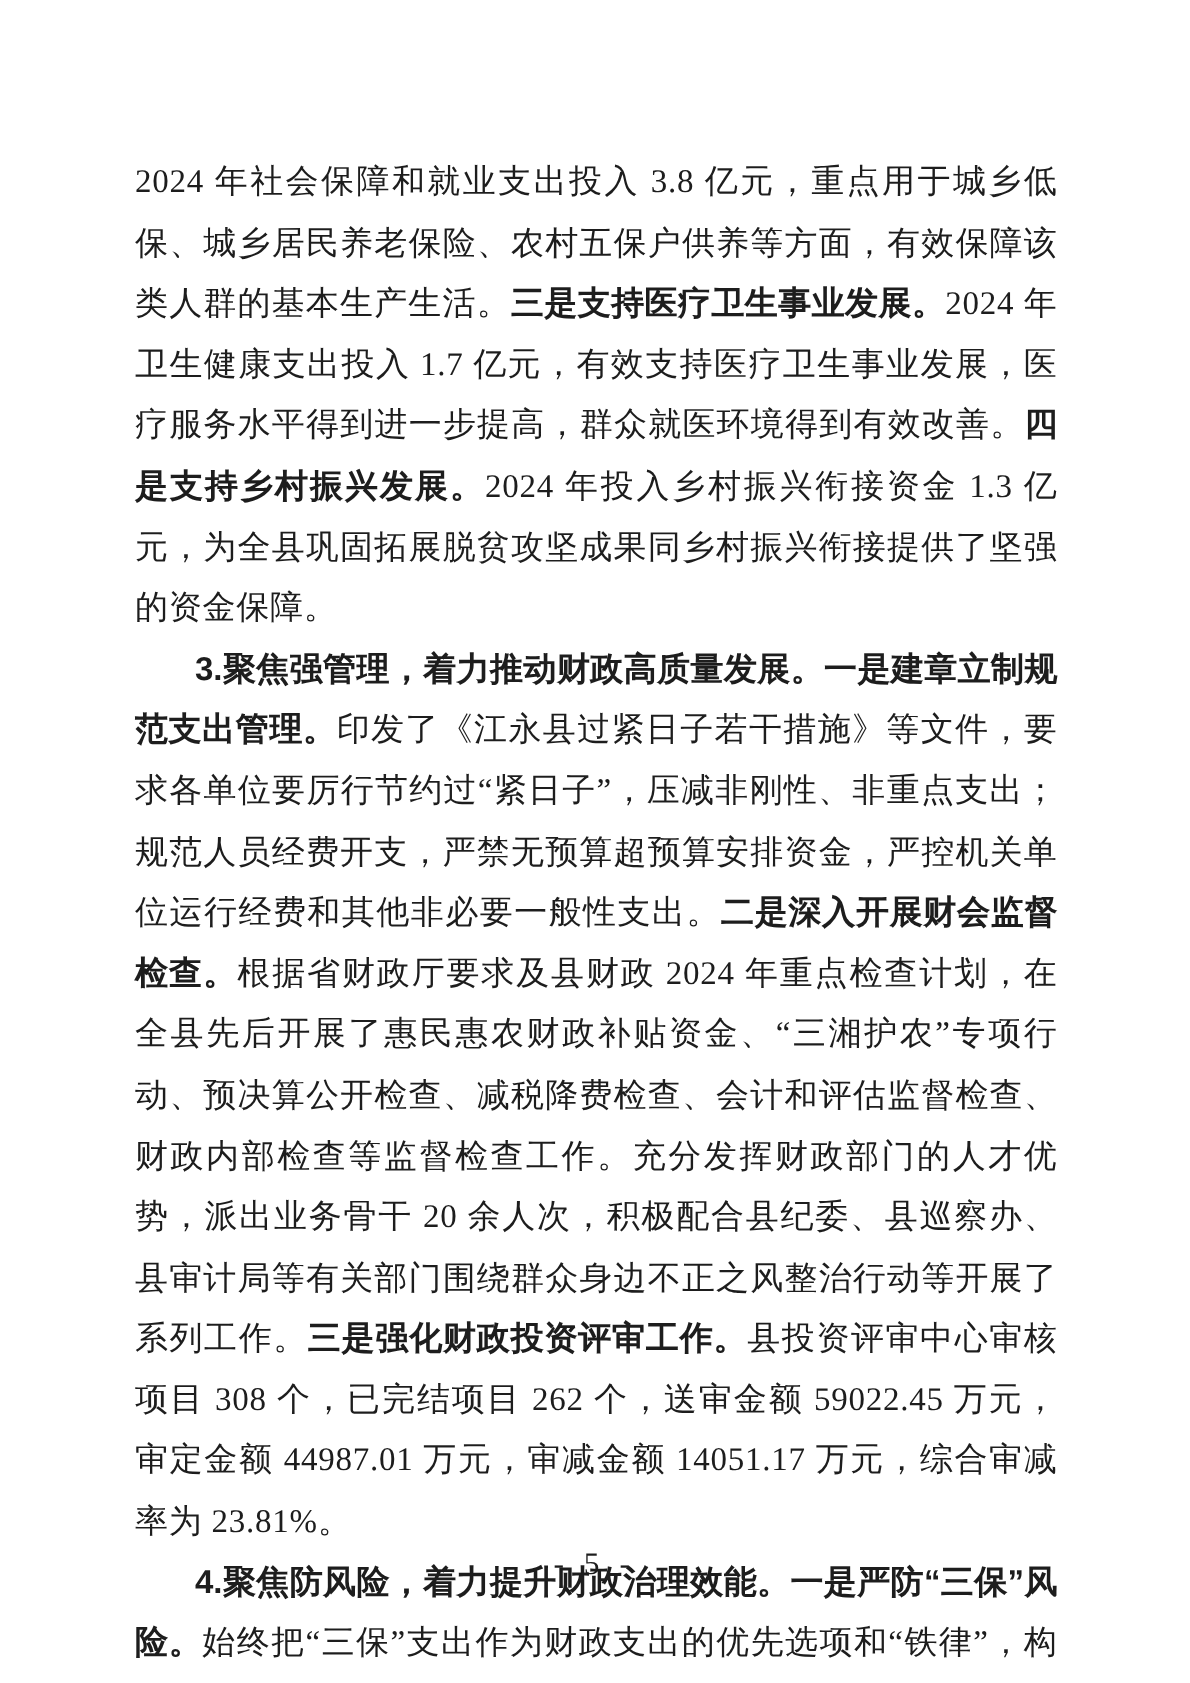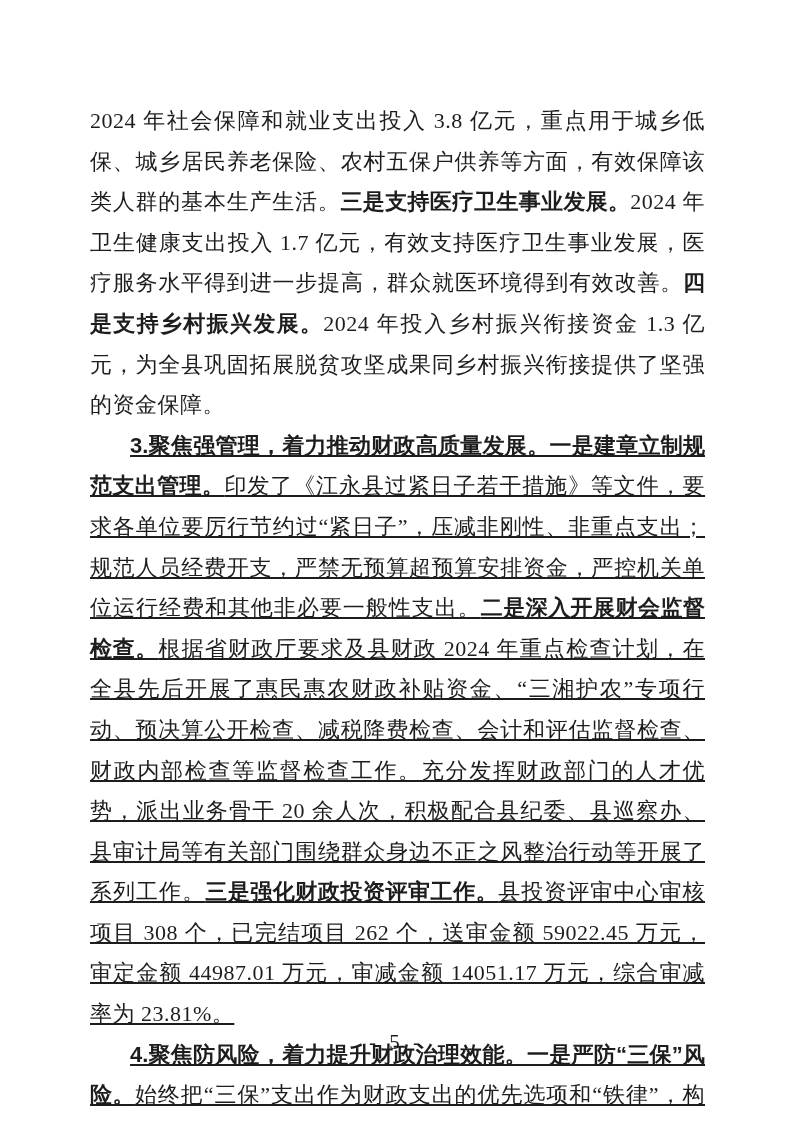--- a/index.html
+++ b/index.html
@@ -25,21 +25,20 @@
     line-height: 40.6px;
     text-align: justify;
     letter-spacing: 0.5px;
   }
   .content p {
     margin: 0;
     padding: 0;
   }
   .content p.indent {
     text-indent: 40px;
-    text-decoration: underline;
   }
   .run-b {
     font-weight: 700;
     font-family: "Liberation Sans", "DejaVu Sans", sans-serif;
     letter-spacing: 0;
   }
   .footer {
     position: absolute;
     left: 0;
     top: 1030px;

